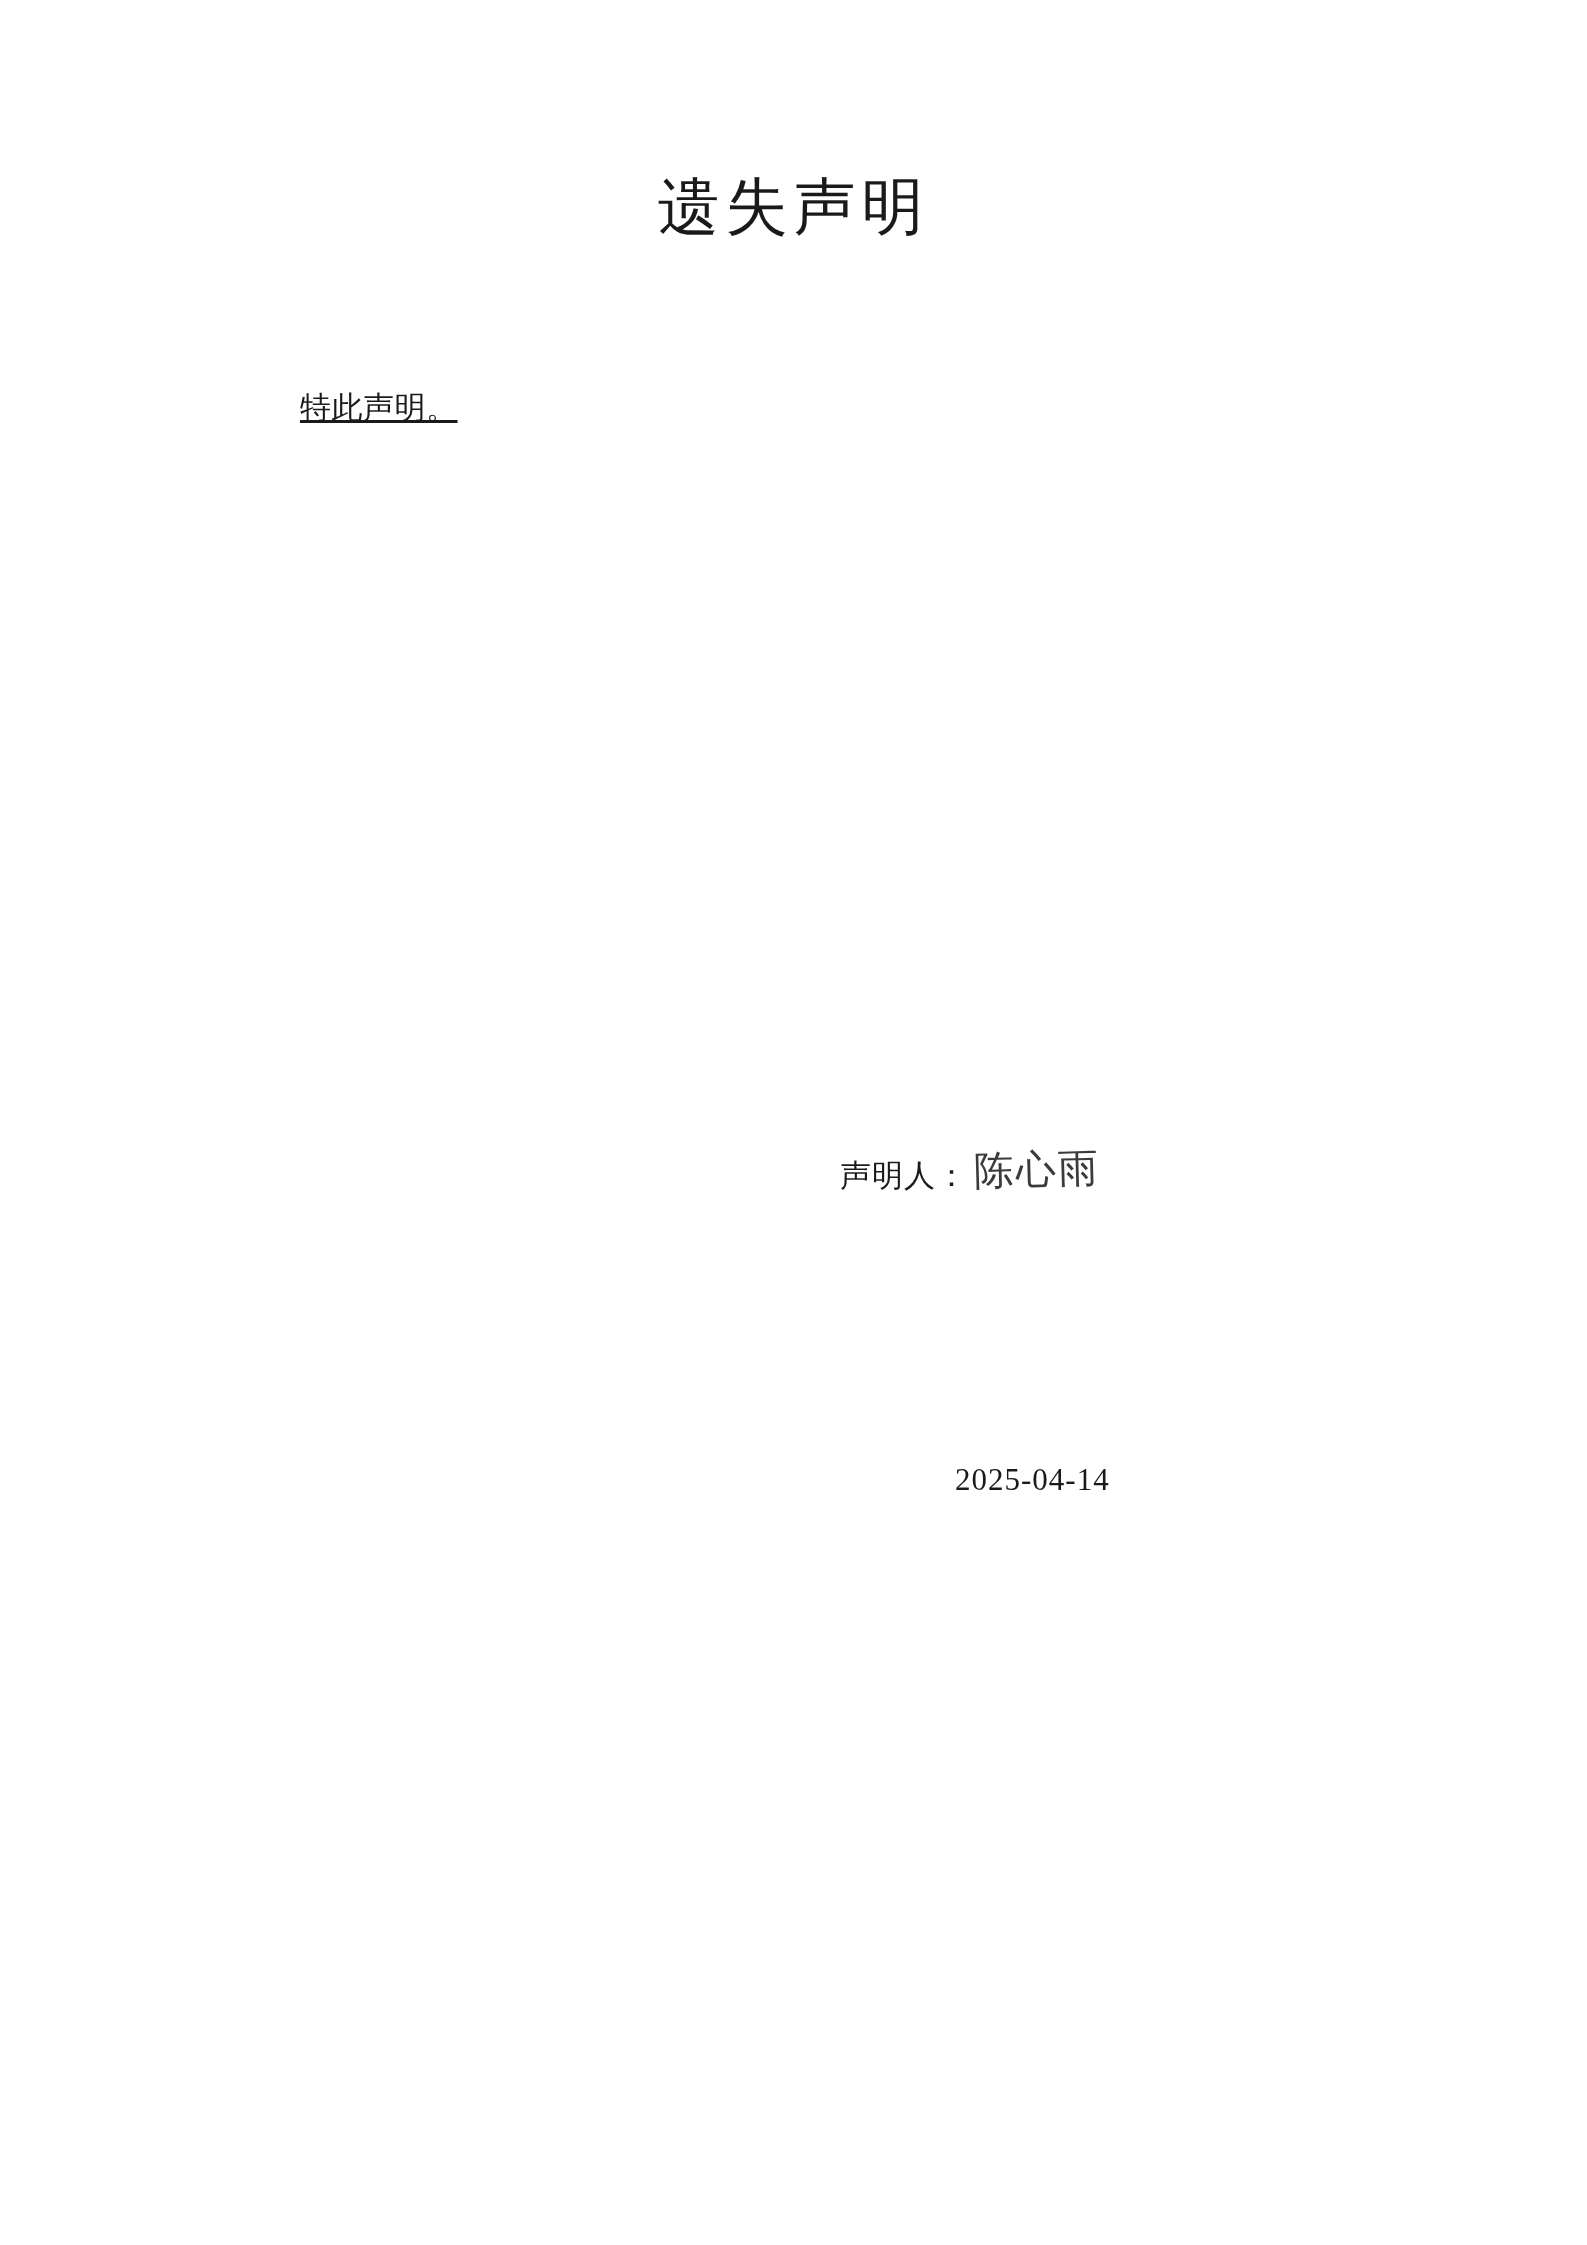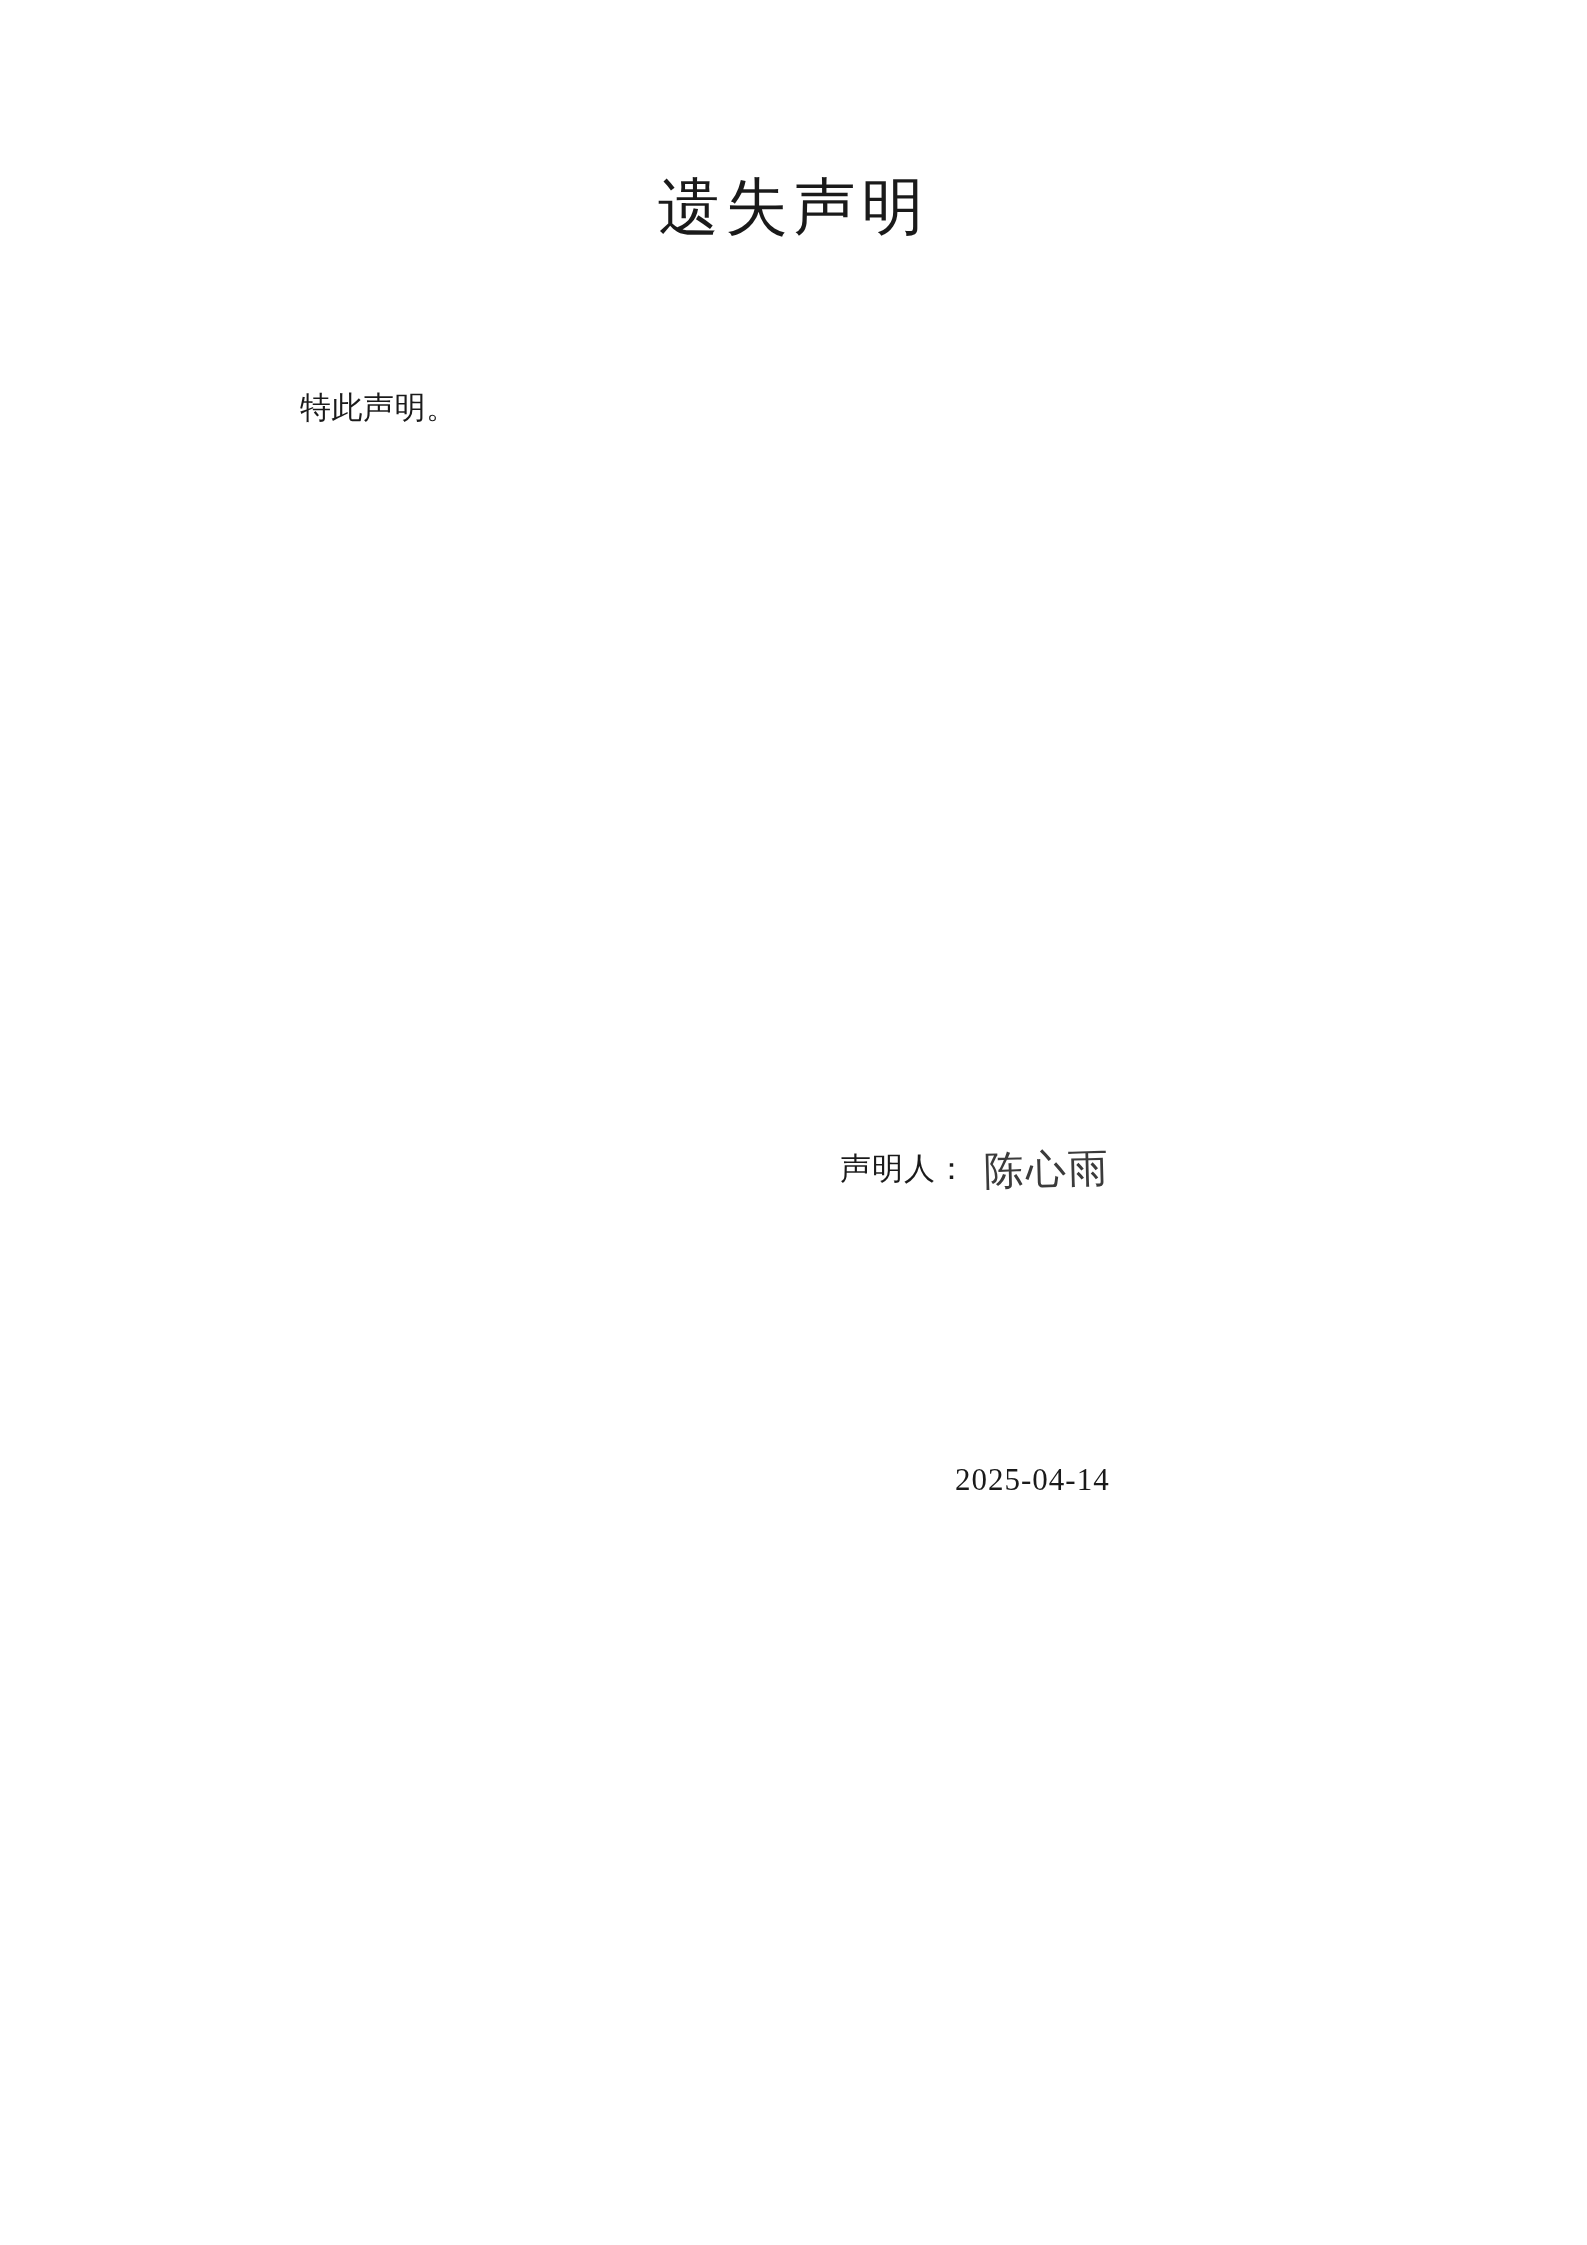--- a/index.html
+++ b/index.html
@@ -48,29 +48,30 @@
     width: 62px;
   }
   .underline-field {
     text-decoration: underline;
     text-underline-offset: 7px;
     text-decoration-thickness: 1.5px;
     padding: 0 2px;
   }
   .para2 {
     margin-top: 0;
+    text-decoration: underline;
   }
   .sign-row {
     position: absolute;
     left: 840px;
     top: 1148px;
     font-size: 31px;
     display: flex;
-    align-items: flex-start;
-    gap: 16px;
+    align-items: center;
+    gap: 6px;
   }
   .sign-label {
     font-size: 31px;
     letter-spacing: 1px;
   }
   .signature {
     font-family: "DejaVu Sans", sans-serif;
     font-size: 40px;
     color: #2b2b2b;
     transform: translateY(-6px) rotate(-1.5deg);

